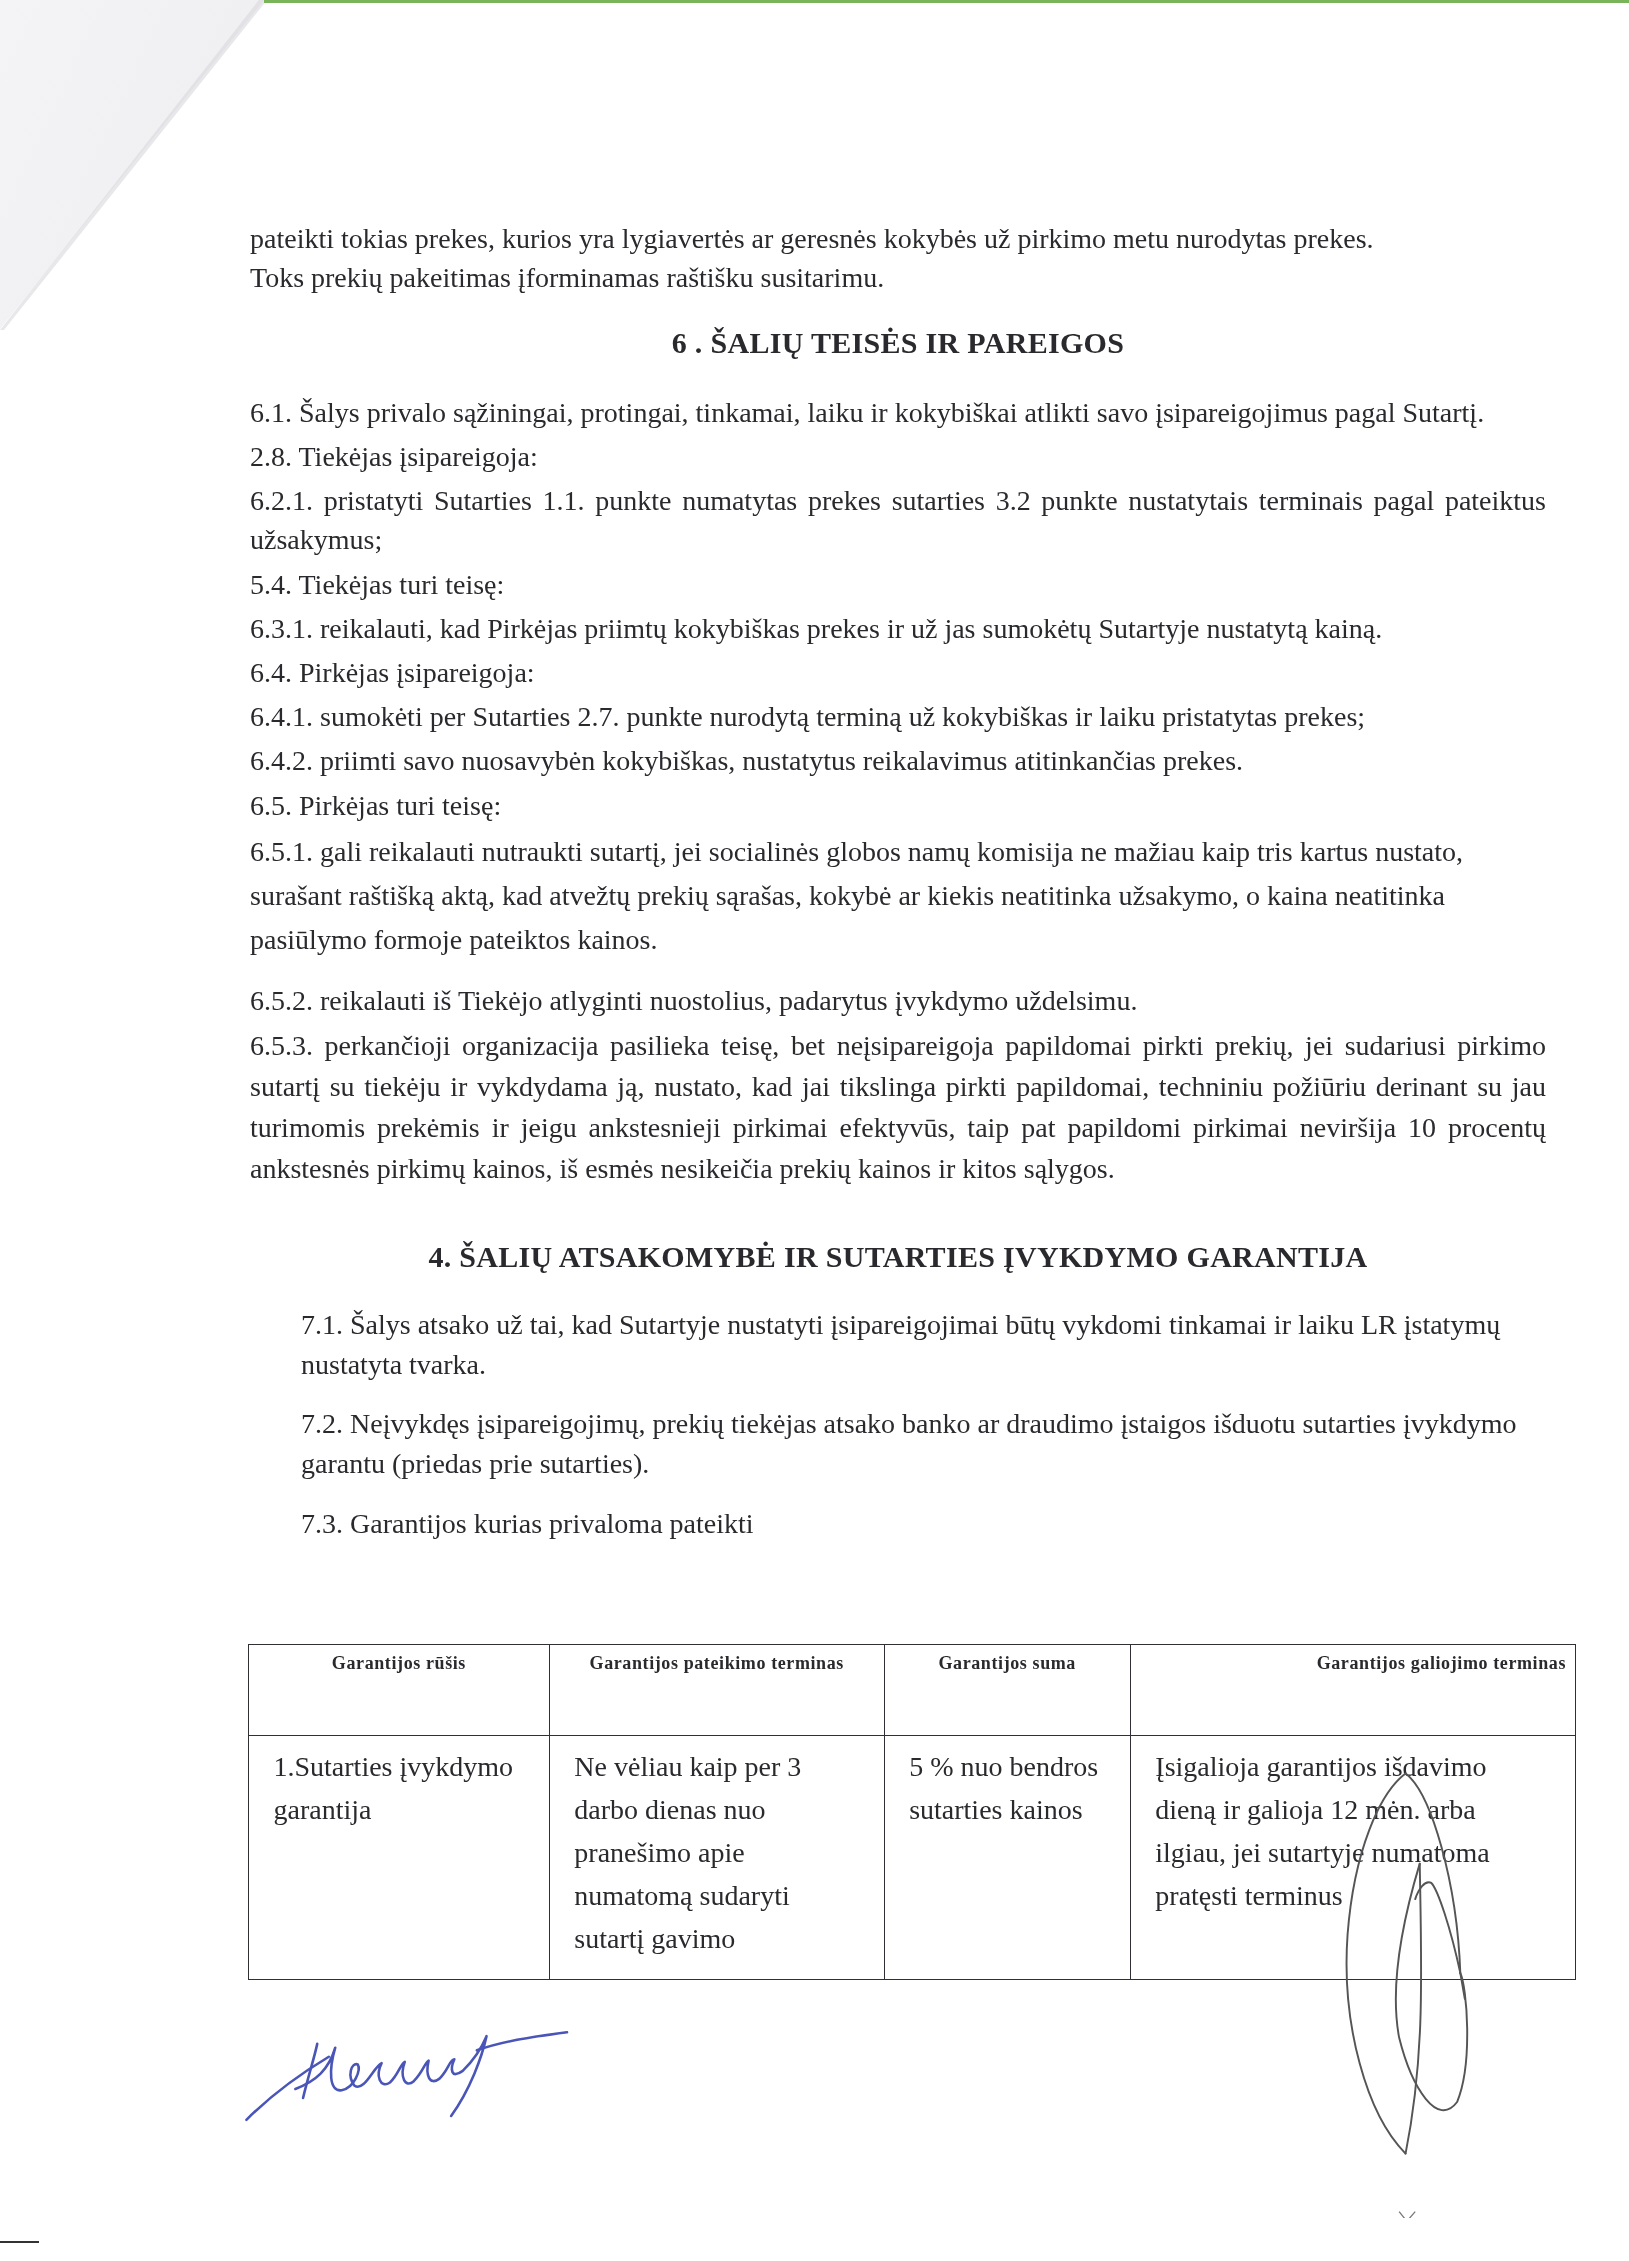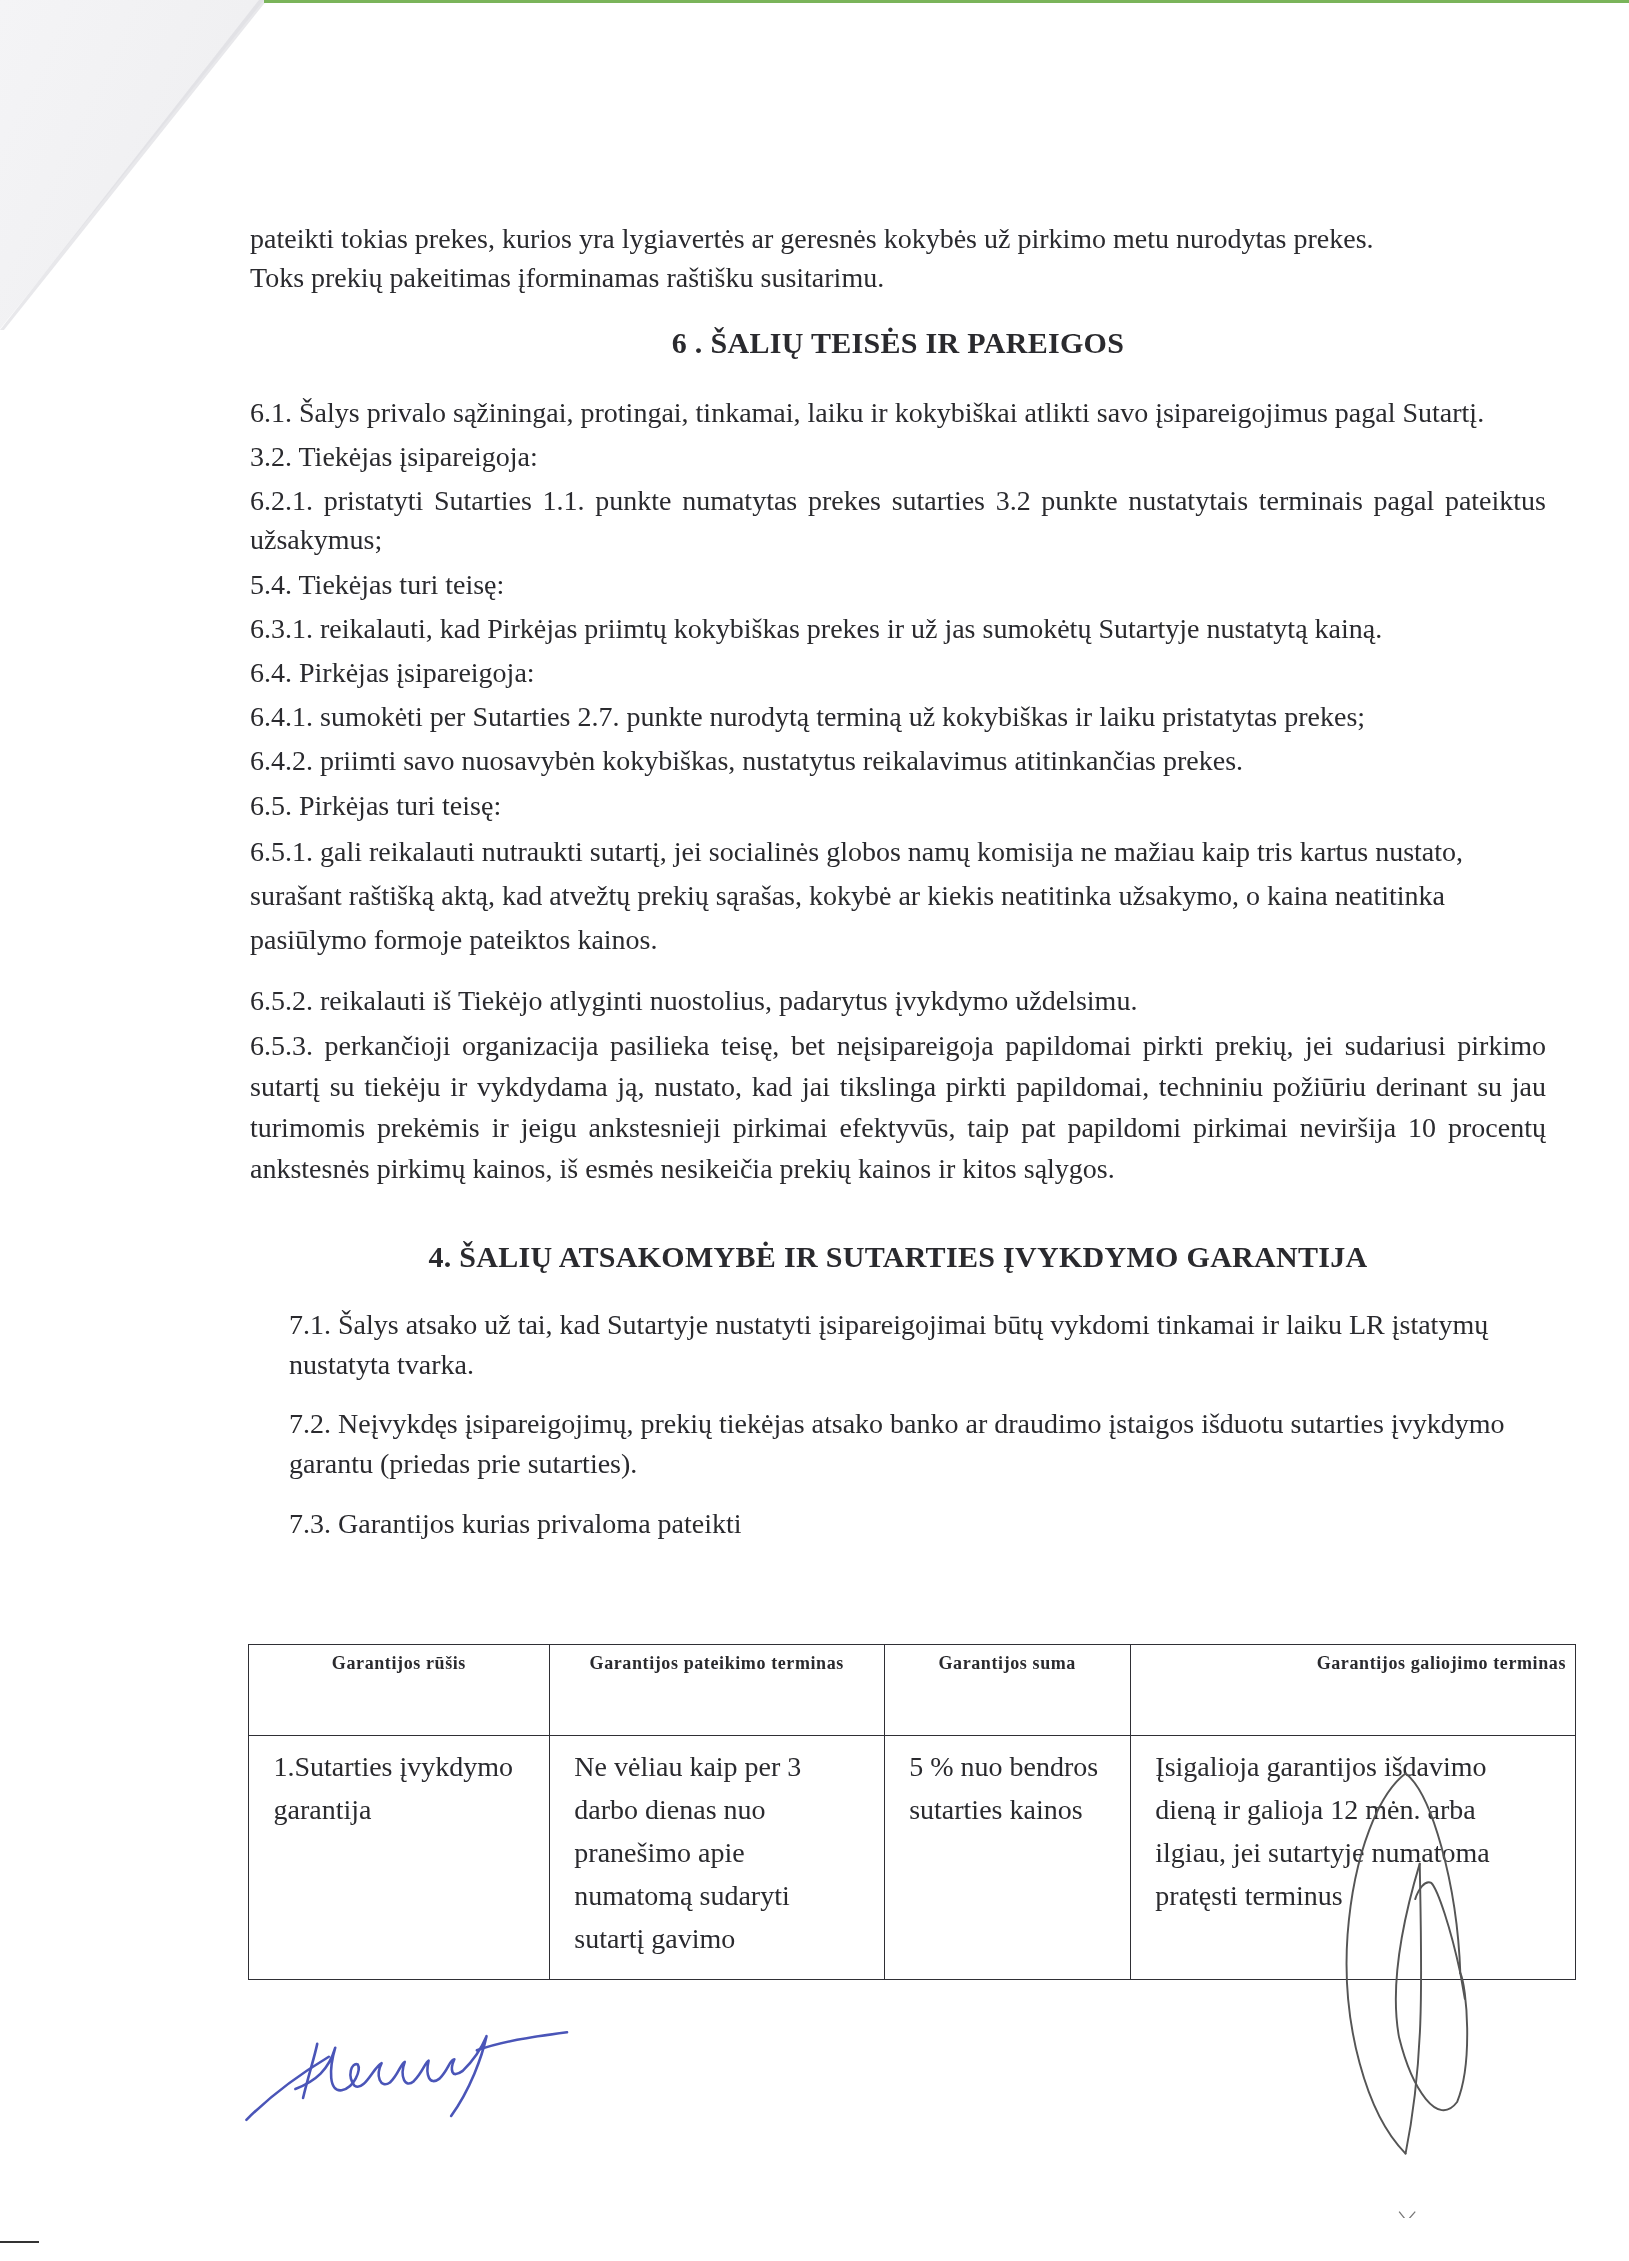--- a/index.html
+++ b/index.html
@@ -21,21 +21,21 @@
     opacity: .6;
   }
   .top-strip { position: absolute; left: 264px; top: 0; width: 1366px; height: 2.6px; background: #7ab45a; }
   .left-mark { position: absolute; left: 0; top: 2241px; width: 39px; height: 1.9px; background: #333; }
 
   .page { position: absolute; left: 250px; top: 219px; width: 1296px; }
   p { margin: 0; font-size: 28px; line-height: 39px; text-align: justify; }
   .h { text-align: center; font-weight: bold; font-size: 30px; margin: 26px 0 31px; letter-spacing: 0.3px; }
   .p { margin-bottom: 5.2px; }
   .gap { margin-top: 19.3px; }
-  .sec7 { margin-left: 39px; width: 1264px; }
+  .sec7 { margin-left: 51px; width: 1264px; }
   .sec7 p { text-align: left; margin-bottom: 19.3px; line-height: 40px; }
   .h7 { margin: 48px 0 29px 0; }
 
   table.guar {
     position: absolute; left: 248px; top: 1644px; width: 1328px;
     border-collapse: collapse; font-size: 28px;
   }
   table.guar th, table.guar td { border: 1.9px solid #2f2f35; vertical-align: top; }
   table.guar th {
     font-size: 18px; font-weight: bold; height: 90px; padding: 0 9px 0;
@@ -55,21 +55,21 @@
 <div class="top-strip"></div>
 <div class="left-mark"></div>
 
 <div class="page">
   <p style="text-align:left">pateikti tokias prekes, kurios yra lygiavertės ar geresnės kokybės už pirkimo metu nurodytas prekes.</p>
   <p style="text-align:left">Toks prekių pakeitimas įforminamas raštišku susitarimu.</p>
 
   <p class="h">6 . ŠALIŲ TEISĖS IR PAREIGOS</p>
 
   <p class="p">6.1. Šalys privalo sąžiningai, protingai, tinkamai, laiku ir kokybiškai atlikti savo įsipareigojimus pagal Sutartį.</p>
-  <p class="p">3.2. Tiekėjas įsipareigoja:</p>
+  <p class="p">2.8. Tiekėjas įsipareigoja:</p>
   <p class="p">6.2.1. pristatyti Sutarties 1.1. punkte numatytas prekes sutarties 3.2 punkte nustatytais terminais pagal pateiktus užsakymus;</p>
   <p class="p">5.4. Tiekėjas turi teisę:</p>
   <p class="p">6.3.1. reikalauti, kad Pirkėjas priimtų kokybiškas prekes ir už jas sumokėtų Sutartyje nustatytą kainą.</p>
   <p class="p">6.4. Pirkėjas įsipareigoja:</p>
   <p class="p" style="text-align:left">6.4.1. sumokėti per Sutarties 2.7. punkte nurodytą terminą už kokybiškas ir laiku pristatytas prekes;</p>
   <p class="p">6.4.2. priimti savo nuosavybėn kokybiškas, nustatytus reikalavimus atitinkančias prekes.</p>
   <p class="p">6.5. Pirkėjas turi teisę:</p>
   <p class="p" style="text-align:left;line-height:44px">6.5.1. gali reikalauti nutraukti sutartį, jei socialinės globos namų komisija ne mažiau kaip tris kartus nustato, surašant raštišką aktą, kad atvežtų prekių sąrašas, kokybė ar kiekis neatitinka užsakymo, o kaina neatitinka pasiūlymo formoje pateiktos kainos.</p>
   <p class="p gap">6.5.2. reikalauti iš Tiekėjo atlyginti nuostolius, padarytus įvykdymo uždelsimu.</p>
   <p class="p" style="line-height:41px">6.5.3. perkančioji organizacija pasilieka teisę, bet neįsipareigoja papildomai pirkti prekių, jei sudariusi pirkimo sutartį su tiekėju ir vykdydama ją, nustato, kad jai tikslinga pirkti papildomai, techniniu požiūriu derinant su jau turimomis prekėmis ir jeigu ankstesnieji pirkimai efektyvūs, taip pat papildomi pirkimai neviršija 10 procentų ankstesnės pirkimų kainos, iš esmės nesikeičia prekių kainos ir kitos sąlygos.</p>

